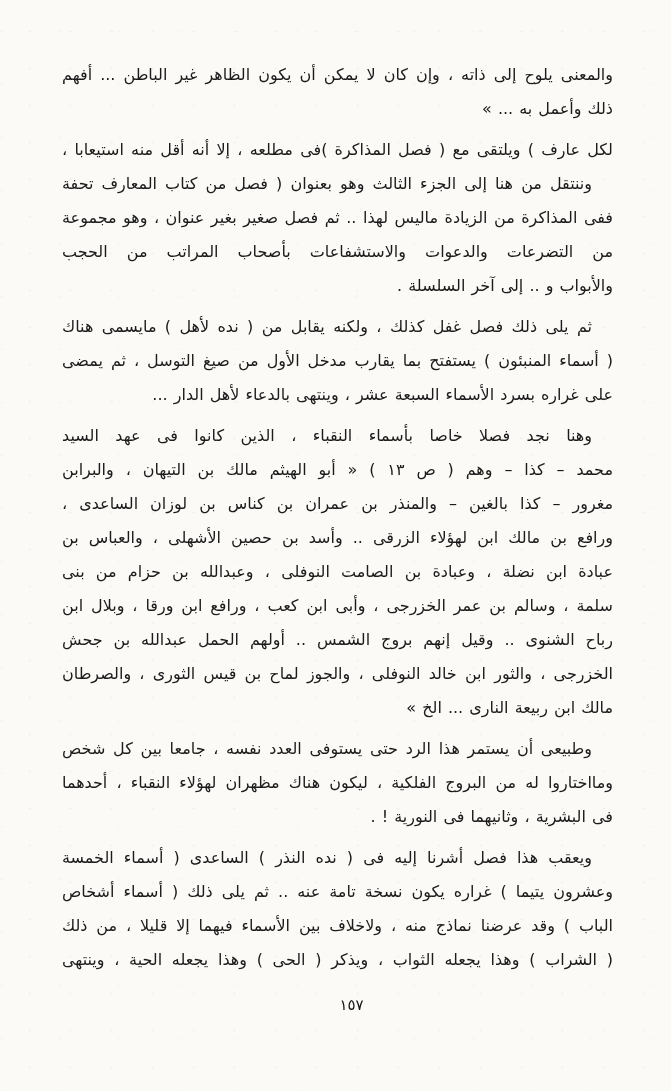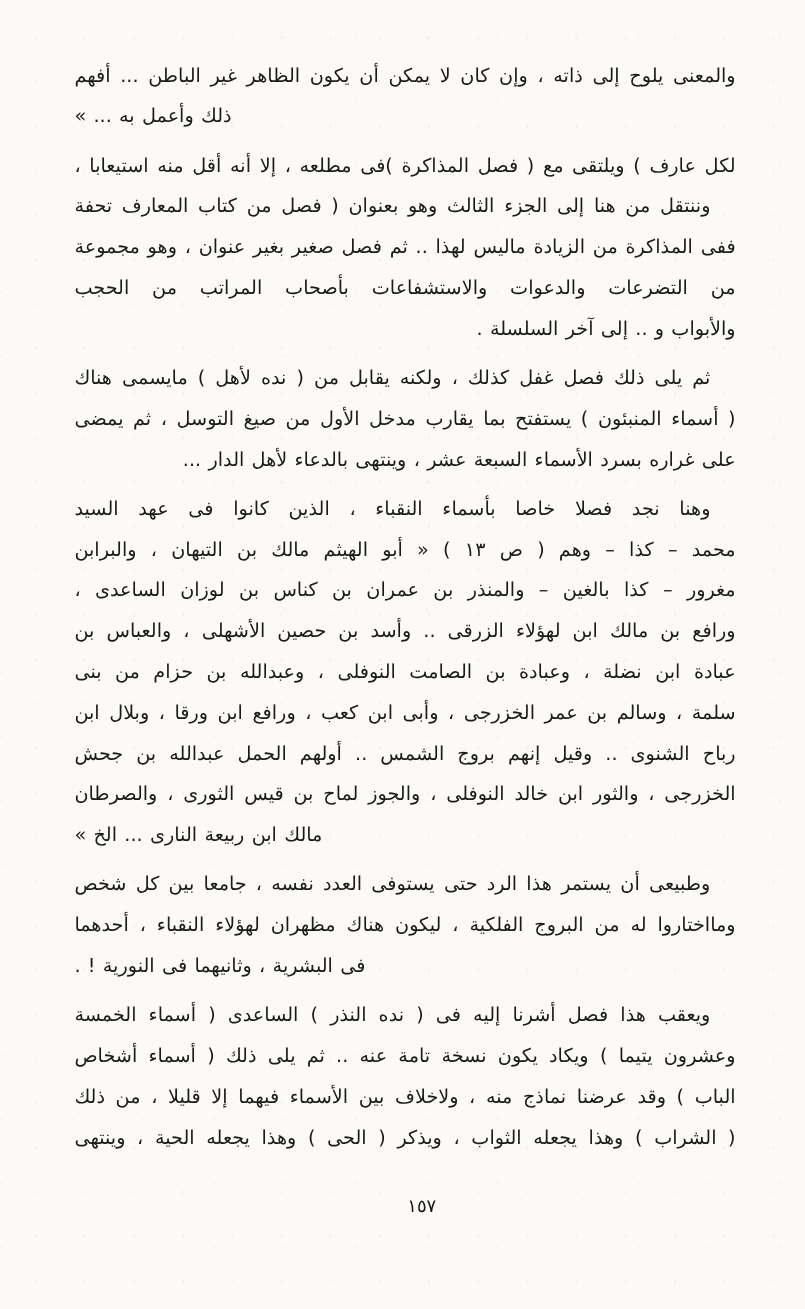--- a/index.html
+++ b/index.html
@@ -17,35 +17,35 @@
       radial-gradient(rgba(0,0,0,0.025) 1px, transparent 1.2px);
     background-size: 41px 37px, 59px 53px;
     background-position: 9px 13px, 31px 5px;
     overflow: hidden;
     color: #1b1b1b;
   }
   .text-block {
     direction: rtl;
     padding: 46px 58px 0 62px; 
   }
-  .para { margin: 0 0 0 0; }
+  .para { margin: 12px 0 0 0; }
   .para + .para { margin-top: 7px; }
   .line {
     font-size: 16px;
     line-height: 34px;
     height: 34px;
     overflow: hidden;
     white-space: normal;
     word-spacing: 1px;
   }
   
   .line.j { text-align: justify; text-align-last: justify; }
   
   .line.r { text-align: right; }
-  .line.c { text-align: left; }
+  .line.c { text-align: right; }
   
   .line.ind { text-indent: 21px; }
   .page-number {
     position: absolute;
     top: 996px; left: 0; right: 0;
     text-align: center;
     transform: translateX(16px); 
     direction: rtl;
     font-size: 15px;
     letter-spacing: 4px;
@@ -90,21 +90,21 @@
     </div>
 
     <div class="para">
       <div class="line j ind">وطبيعى أن يستمر هذا الرد حتى يستوفى العدد نفسه ، جامعا بين كل شخص</div>
       <div class="line j">ومااختاروا له من البروج الفلكية ، ليكون هناك مظهران لهؤلاء النقباء ، أحدهما</div>
       <div class="line c">فى البشرية ، وثانيهما فى النورية ! .</div>
     </div>
 
     <div class="para">
       <div class="line j ind">ويعقب هذا فصل أشرنا إليه فى ( نده النذر ) الساعدى ( أسماء الخمسة</div>
-      <div class="line j">وعشرون يتيما ) ويكاد يكون نسخة تامة عنه .. ثم يلى ذلك ( أسماء أشخاص</div>
+      <div class="line j">وعشرون يتيما ) غراره يكون نسخة تامة عنه .. ثم يلى ذلك ( أسماء أشخاص</div>
       <div class="line j">الباب ) وقد عرضنا نماذج منه ، ولاخلاف بين الأسماء فيهما إلا قليلا ، من ذلك</div>
       <div class="line j">( الشراب ) وهذا يجعله الثواب ، ويذكر ( الحى ) وهذا يجعله الحية ، وينتهى</div>
     </div>
 
   </div>
 
   <div class="page-number">١٥٧</div>
 </div>
 
 </body></html>

